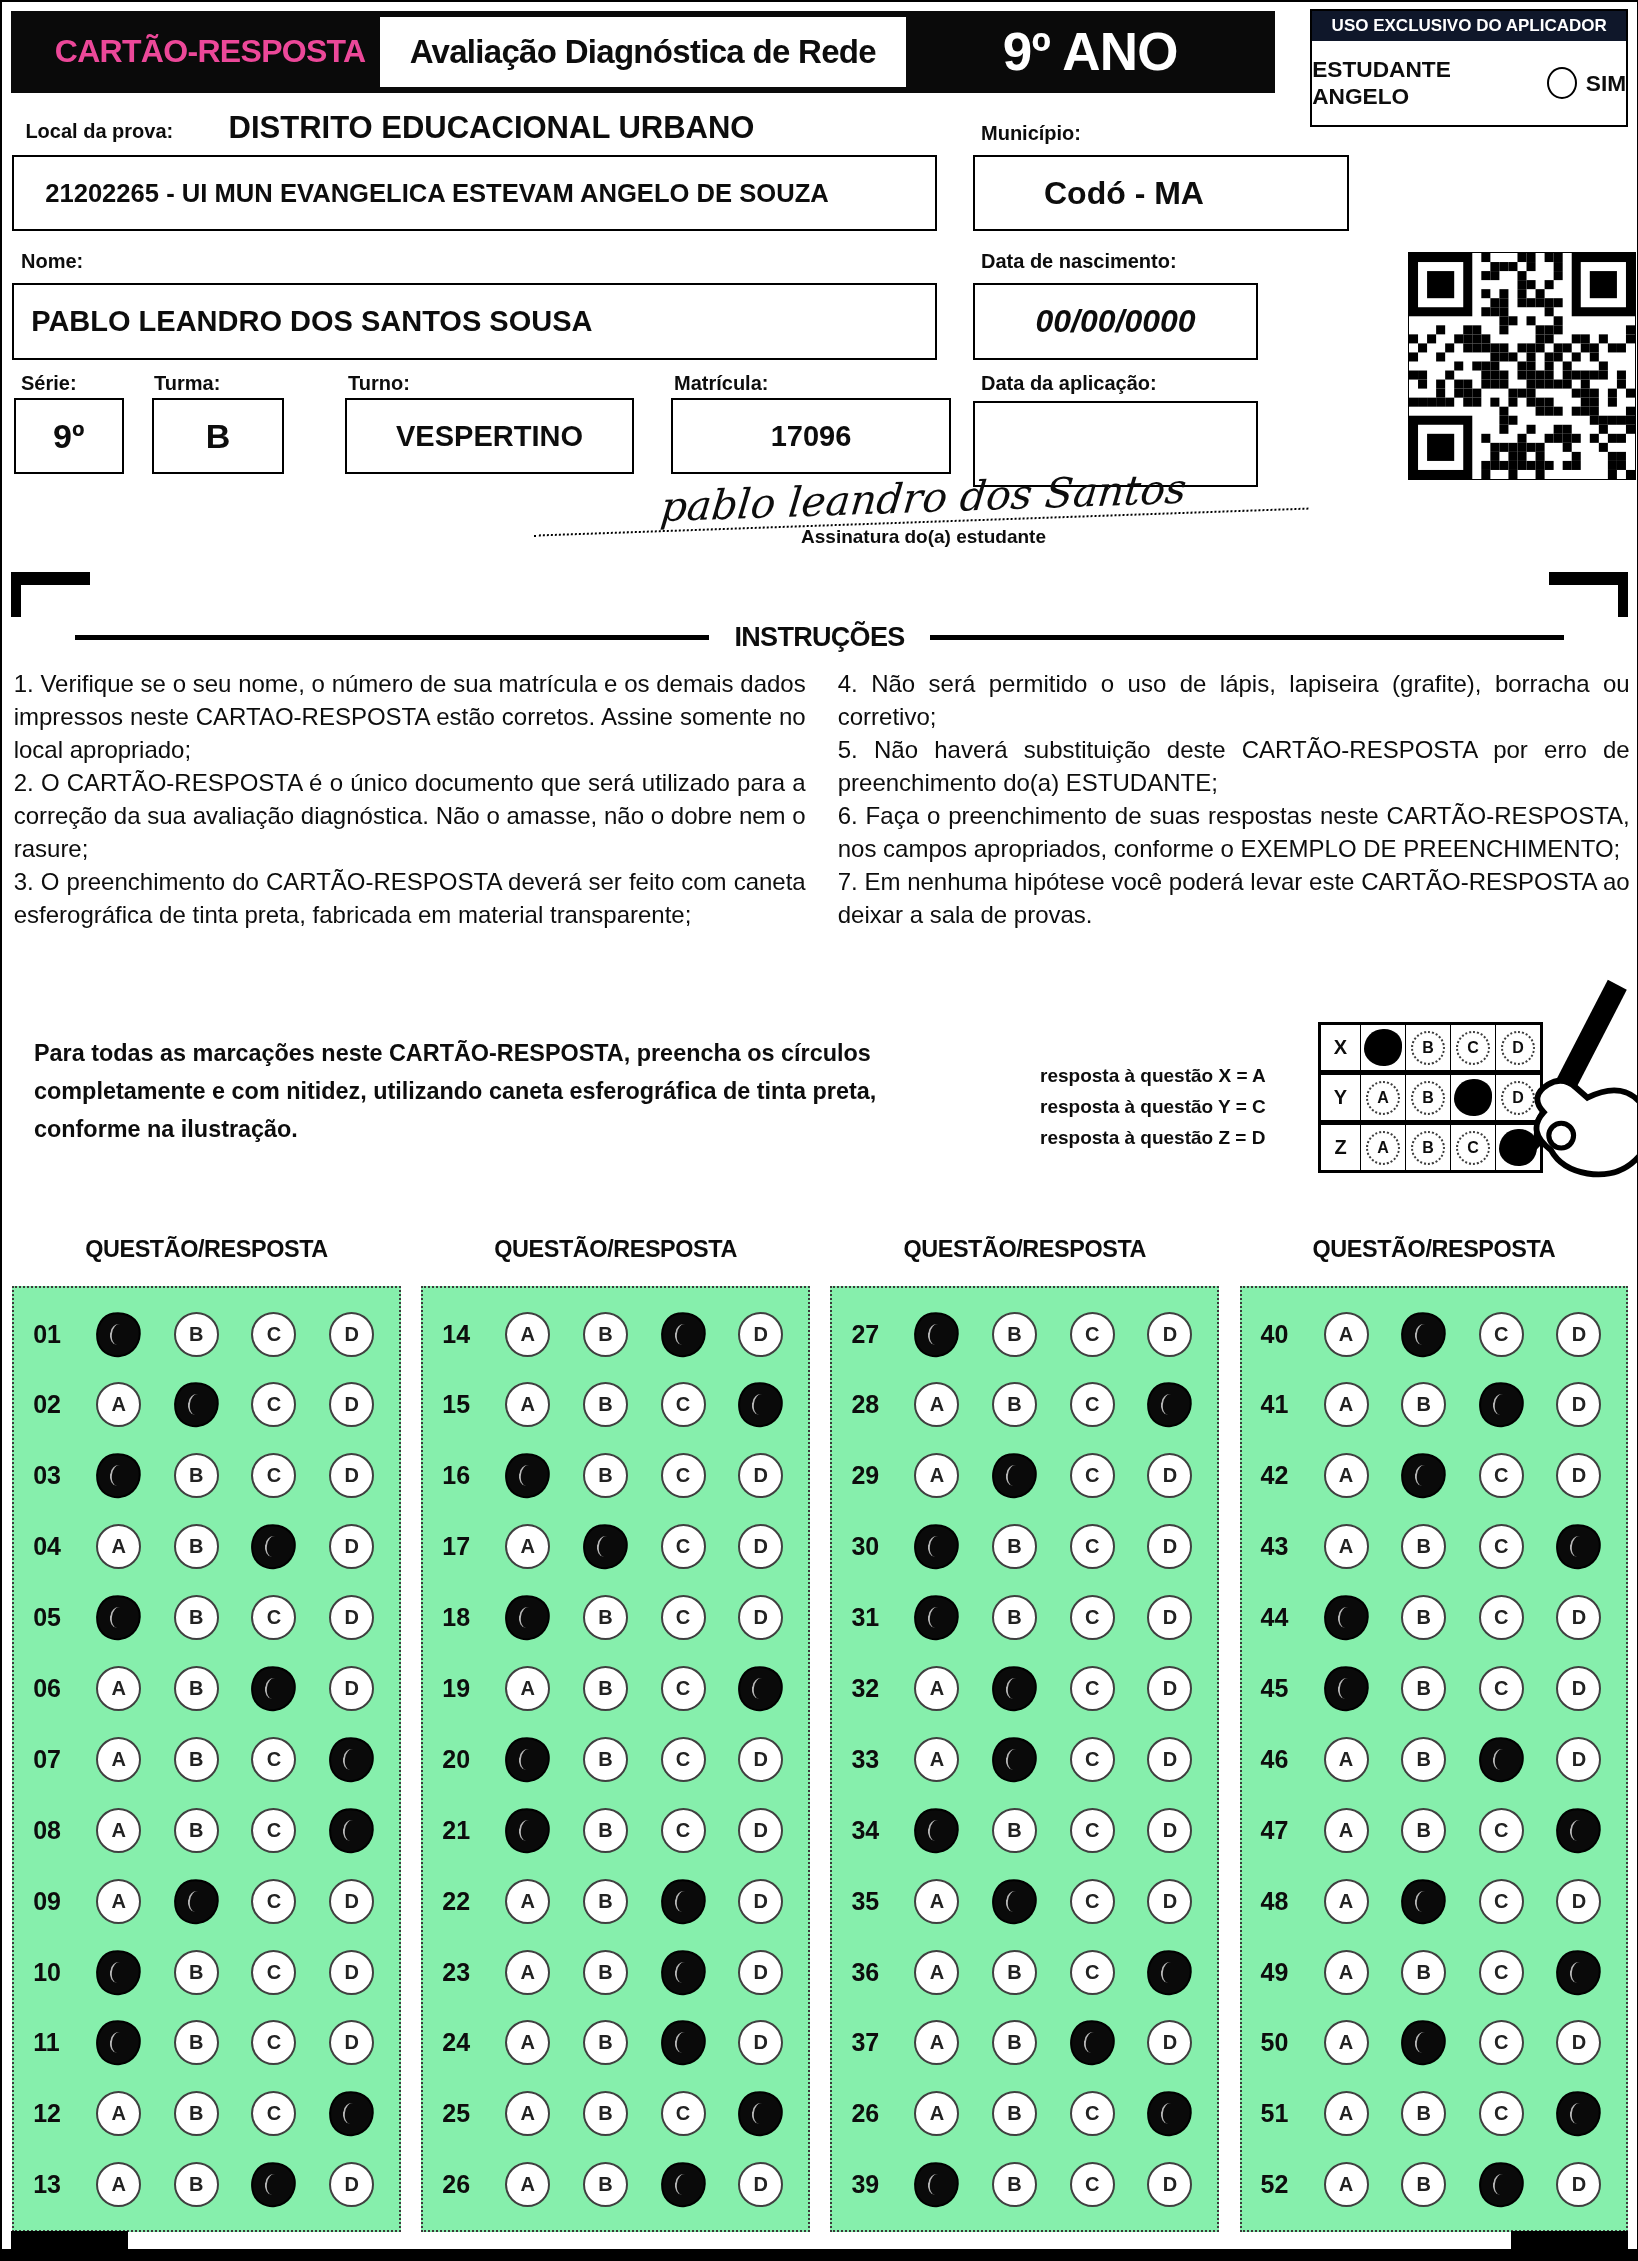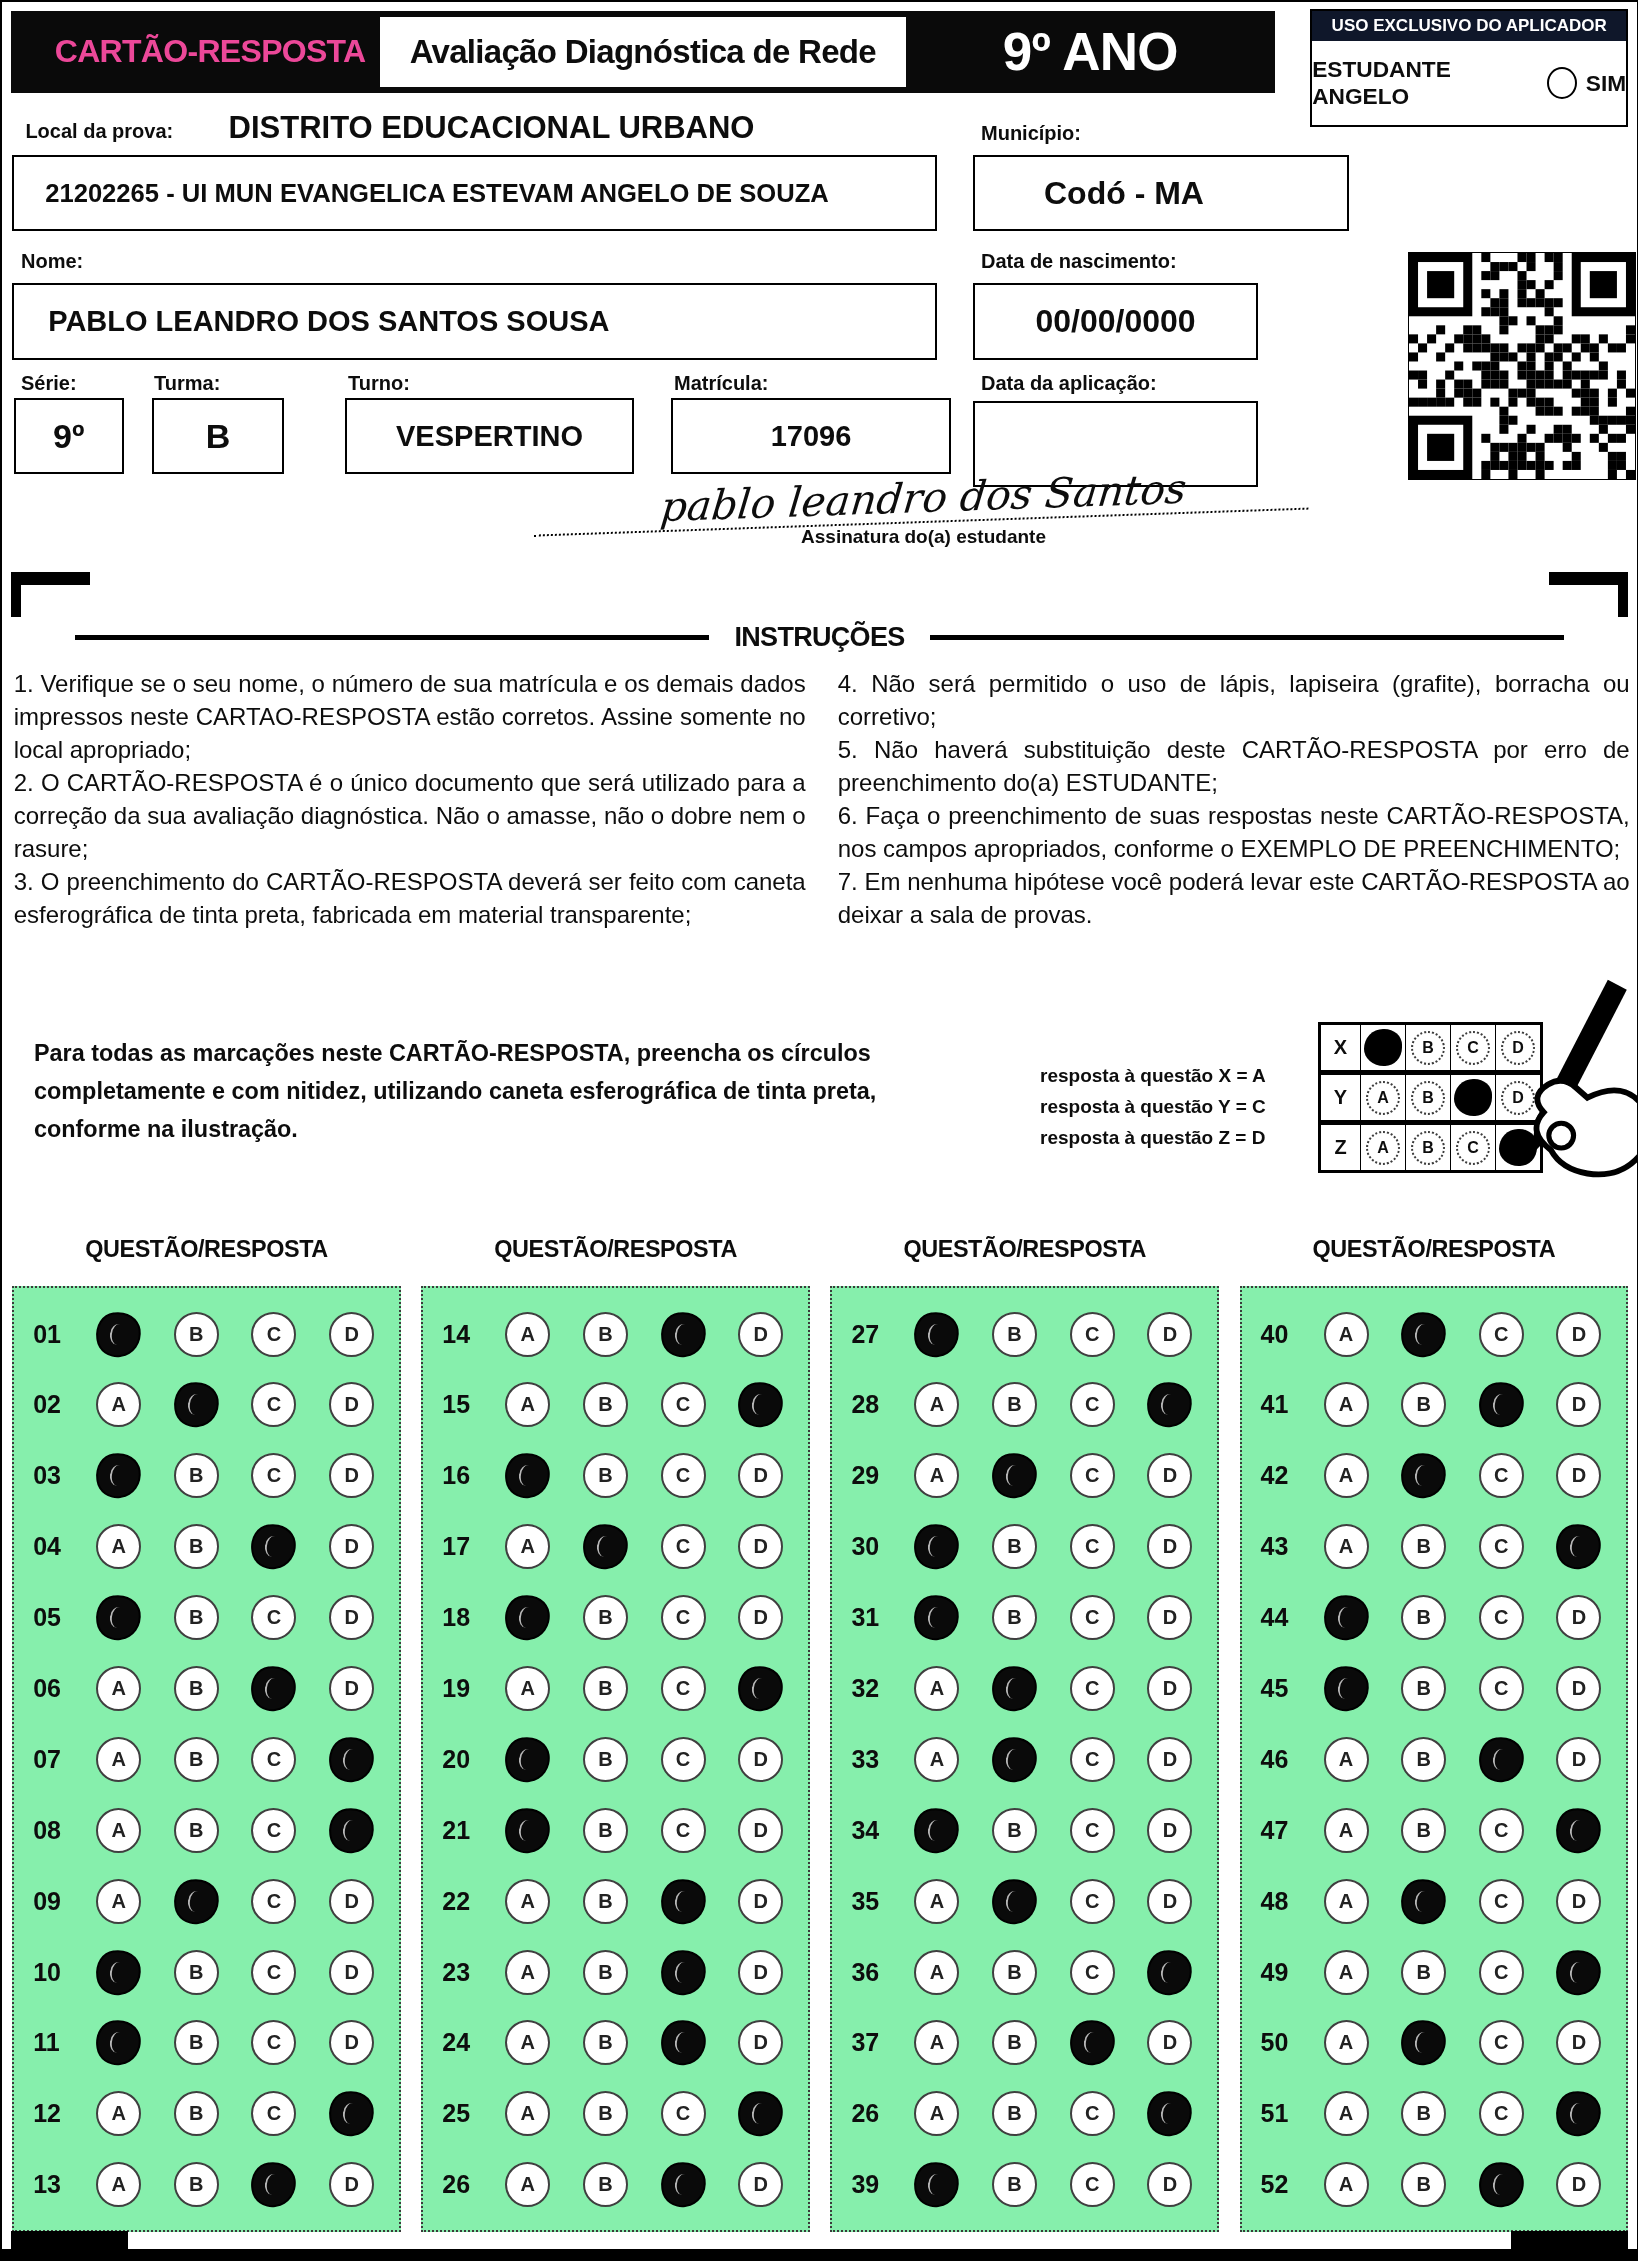--- a/index.html
+++ b/index.html
@@ -21,22 +21,22 @@
   .apl-circle { width:32px; height:32px; border:2.9px solid #000; border-radius:50%; background:#fff; }
 
   
   .lbl { position:absolute; font-weight:bold; font-size:20px; }
   .district { position:absolute; top:108px; left:124px; width:731px; text-align:center;
               font-weight:bold; font-size:31px; }
   .input-box { position:absolute; border:2.9px solid #000; background:#fff; display:flex; align-items:center;
                font-weight:bold; }
   .school-box { top:153px; left:10.2px; width:925px; height:76px; font-size:25.6px; padding-left:31px; }
   .mun-box { top:153px; left:971px; width:376px; height:76px; font-size:32px; padding-left:69px; }
-  .name-box { top:281px; left:10.2px; width:925px; height:77px; font-size:29px; padding-left:34px; }
-  .nasc-box { top:281px; left:971px; width:285px; height:77px; font-size:32px; justify-content:center; }
+  .name-box { top:281px; left:10.2px; width:925px; height:77px; font-size:29px; padding-left:17px; }
+  .nasc-box { top:281px; left:971px; width:285px; height:77px; font-size:32px; justify-content:center;font-style:italic; }
   .serie-box { top:396px; left:11.7px; width:110px; height:76px; font-size:34px; justify-content:center; }
   .turma-box { top:396px; left:150px; width:132px; height:76px; font-size:34px; justify-content:center; }
   .turno-box { top:396px; left:343px; width:289px; height:76px; font-size:29px; justify-content:center; }
   .matric-box { top:396px; left:669px; width:280px; height:76px; font-size:29px; justify-content:center; }
   .aplic-box { top:399px; left:971px; width:285px; height:86px; font-size:29px; justify-content:center; }
   .qr { position:absolute; top:250px; left:1406px; width:228px; height:228px; border:1.5px solid #000; }
 
   .sig-wrap { position:absolute; top:474px; left:534px; width:775px; text-align:center; }
   .sig-script { display:inline-block; width:100%; font-family:"DejaVu Serif", serif; font-style:italic;
                 font-size:41px; transform:rotate(-2deg) skewX(-8deg); white-space:nowrap;

